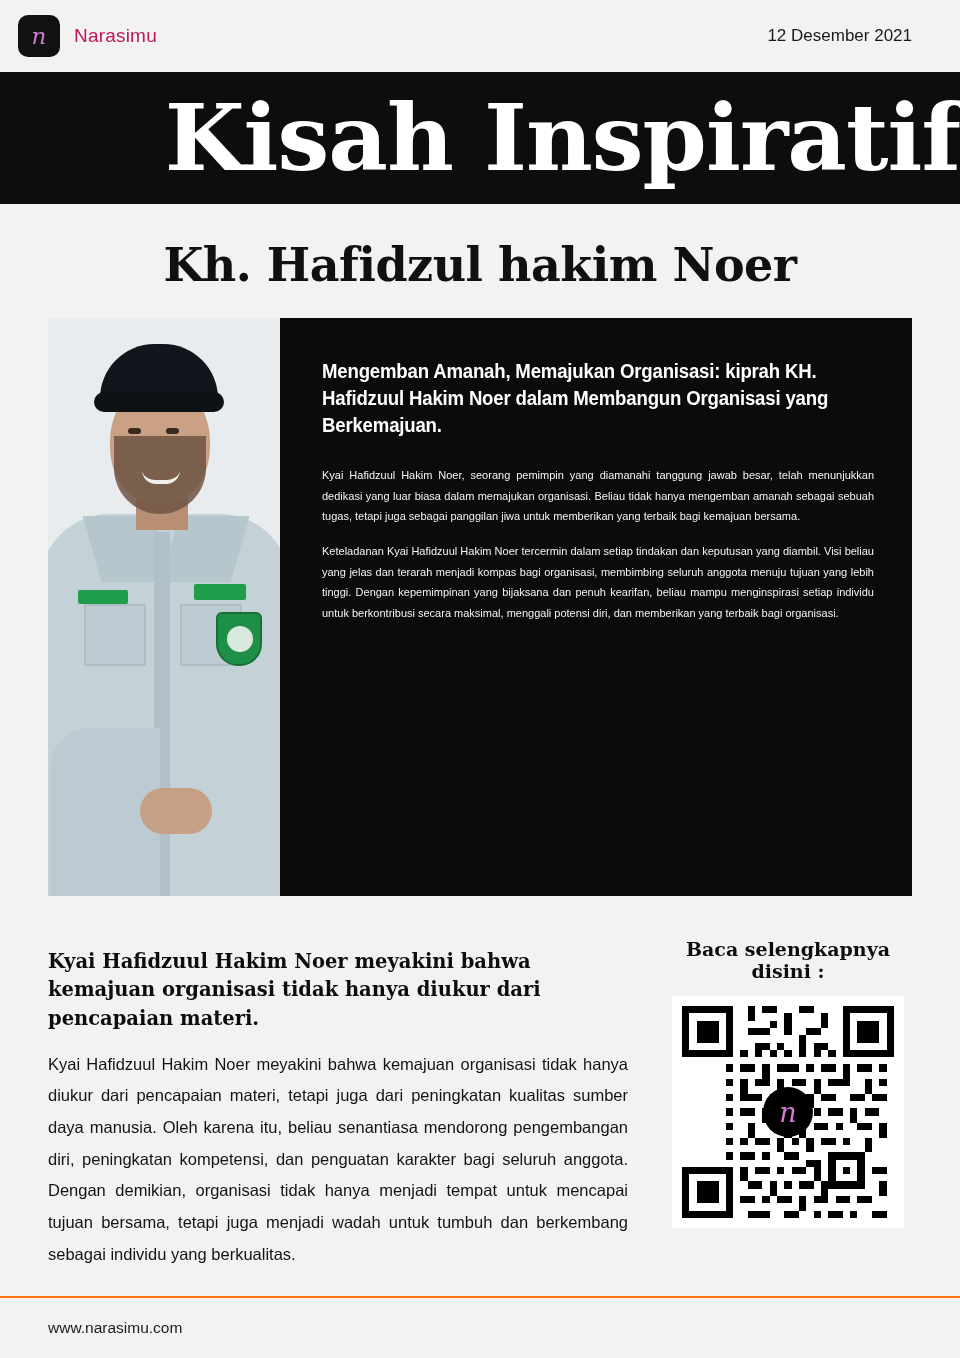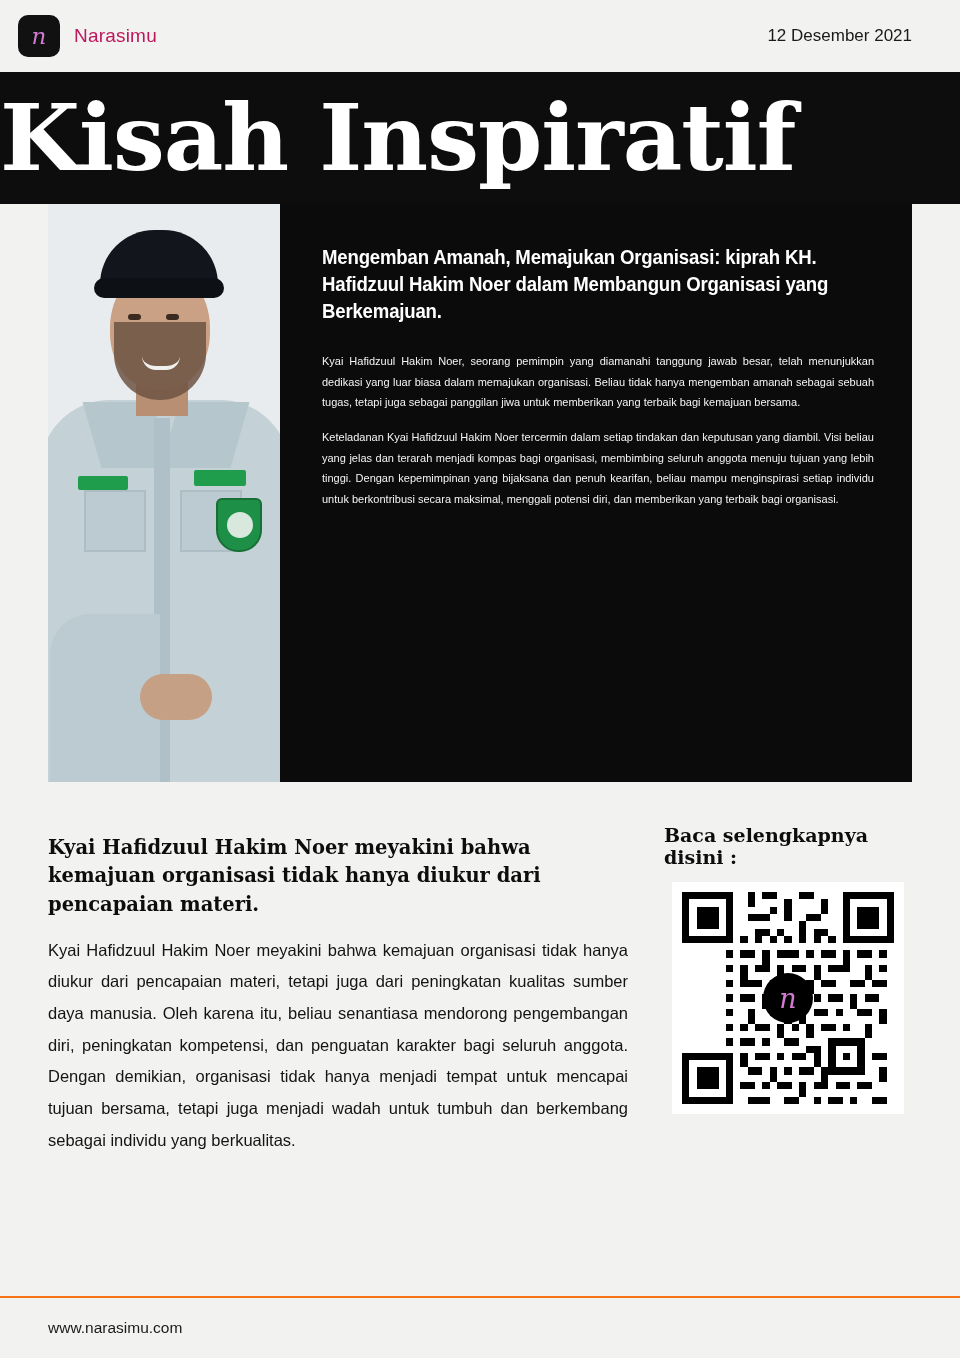--- a/index.html
+++ b/index.html
@@ -52,21 +52,21 @@
     font-size: 17px;
     color: #1a1a1a;
   }
 
   
   .masthead {
     background: #0d0d0d;
     height: 132px;
     display: flex;
     align-items: center;
-    justify-content: flex-start;
+    justify-content: flex-end;
   }
   .masthead h1 {
     font-family: "DejaVu Serif", serif;
     font-weight: 700;
     font-size: 92px;
     line-height: 1;
     color: #ffffff;
     letter-spacing: -1px;
   }
 
@@ -215,20 +215,21 @@
     flex: 1;
     text-align: left;
     padding-top: 2px;
   }
   .qr-label {
     font-family: "DejaVu Serif", serif;
     font-weight: 700;
     font-size: 19px;
     color: #0d0d0d;
     margin-bottom: 14px;
+    text-align: center;
   }
   .qr-box {
     width: 232px;
     height: 232px;
     background: #fff;
     padding: 10px;
     margin: 0 auto;
     position: relative;
   }
   .qr-canvas { width: 212px; height: 212px; display:block; }
@@ -276,20 +277,23 @@
       </div>
       <div class="brand-name">Narasimu</div>
     </div>
     <div class="issue-date">12 Desember 2021</div>
   </div>
 
   <div class="masthead">
     <h1>Kisah Inspiratif</h1>
   </div>
 
+  <div class="headline">
+    <h2>Kh. Hafidzul hakim Noer</h2>
+  </div>
 
   <div class="feature">
 
     <div class="photo">
       <div class="ph-bg"></div>
       <div class="ph-body"></div>
       <div class="ph-collar-l"></div>
       <div class="ph-collar-r"></div>
       <div class="ph-placket"></div>
       <div class="ph-pocket-l"></div>

